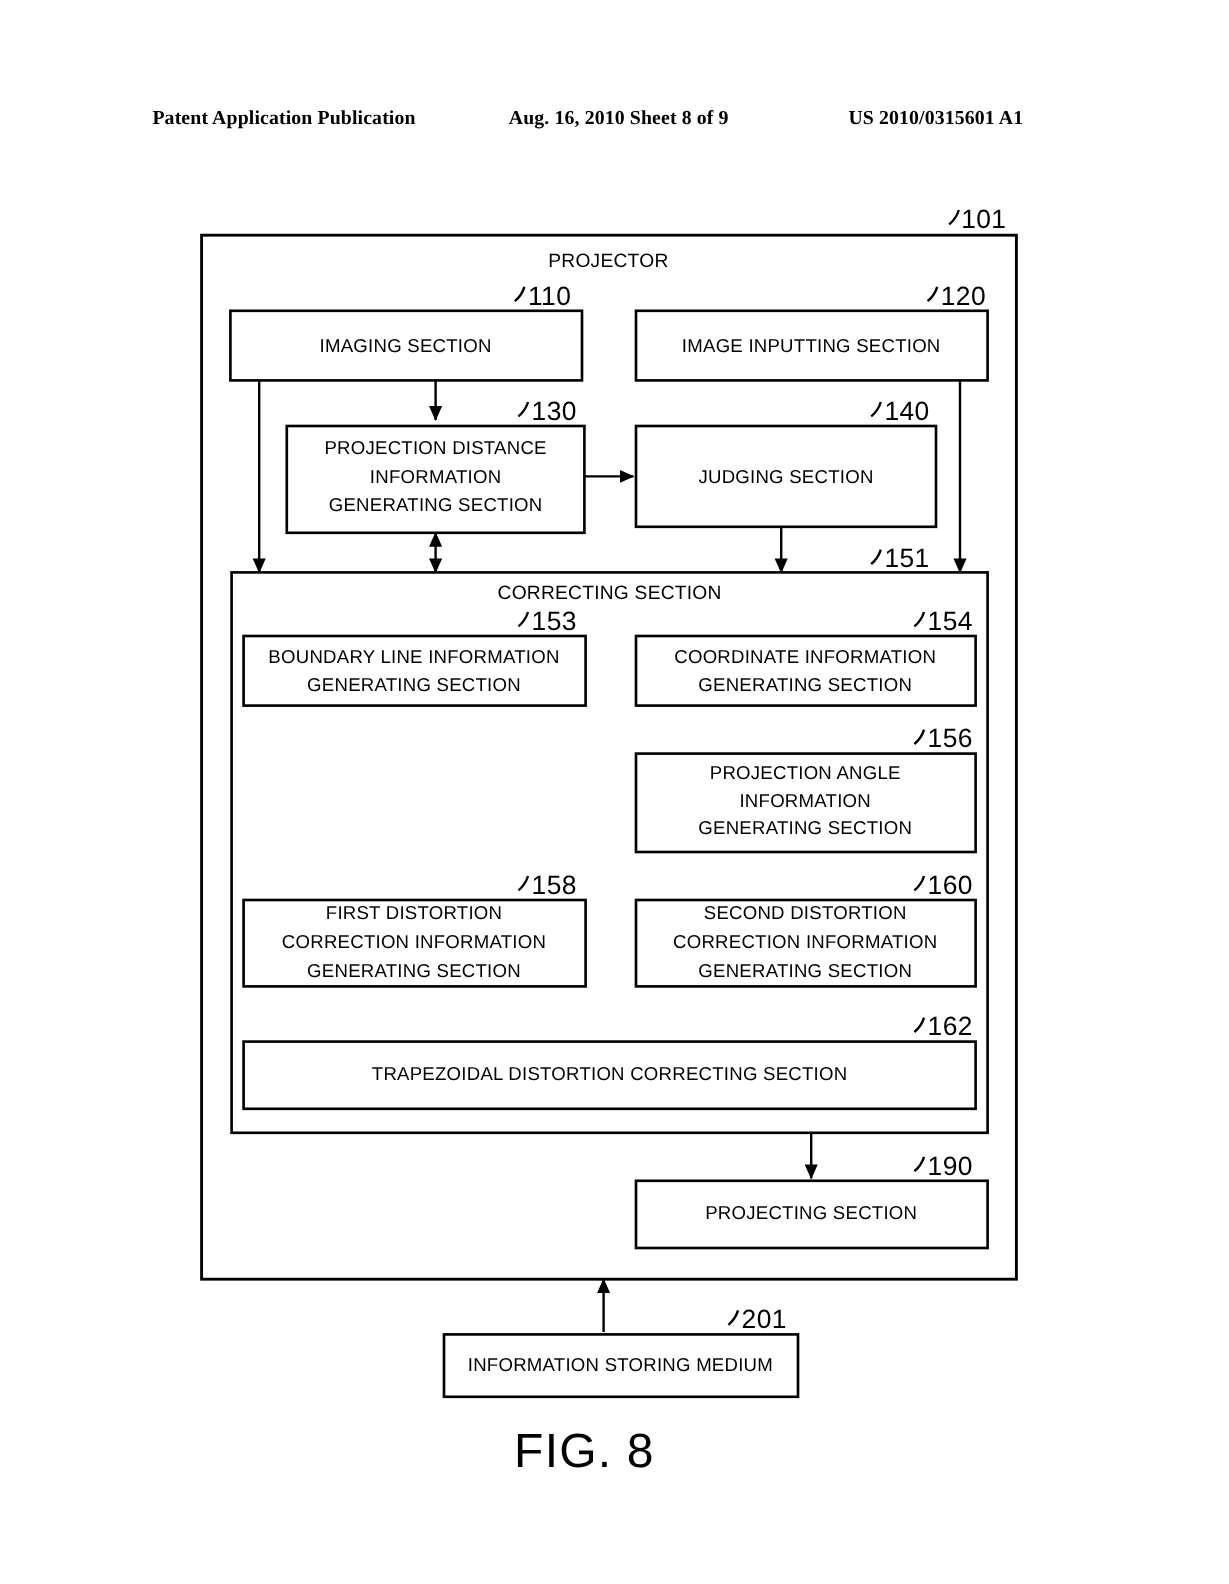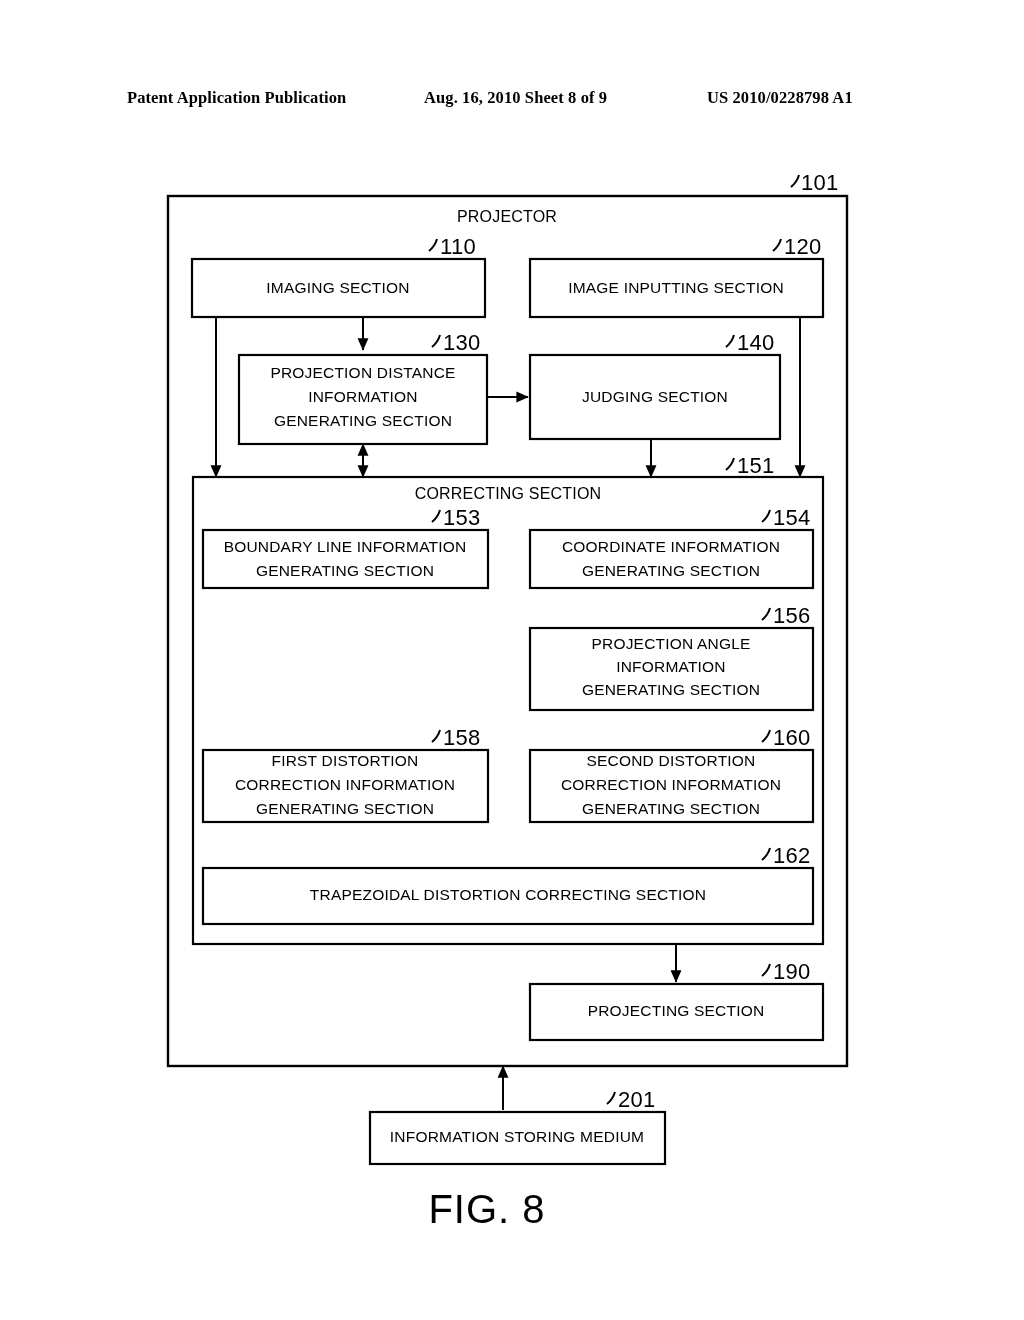--- a/index.html
+++ b/index.html
@@ -90,21 +90,21 @@
   }
 </style>
 </head>
 <body>
 
 <div id="page">
 
   <div class="hdr">
     <span class="hdr-left">Patent Application Publication</span>
     <span class="hdr-mid">Aug. 16, 2010  Sheet 8 of 9</span>
-    <span class="hdr-right">US 2010/0228798 A1</span>
+    <span class="hdr-right">US 2010/0315601 A1</span>
   </div>
 
   <div id="figwrap">
     <svg width="1024" height="1320" viewBox="0 0 1024 1320" xmlns="http://www.w3.org/2000/svg">
       <defs>
         <marker id="ah" viewBox="0 0 10 10" refX="9.4" refY="5" markerWidth="6.2" markerHeight="6.2" orient="auto-start-reverse">
           <path d="M 0 0.6 L 10 5 L 0 9.4 z" fill="#000"></path>
         </marker>
       </defs>
 

